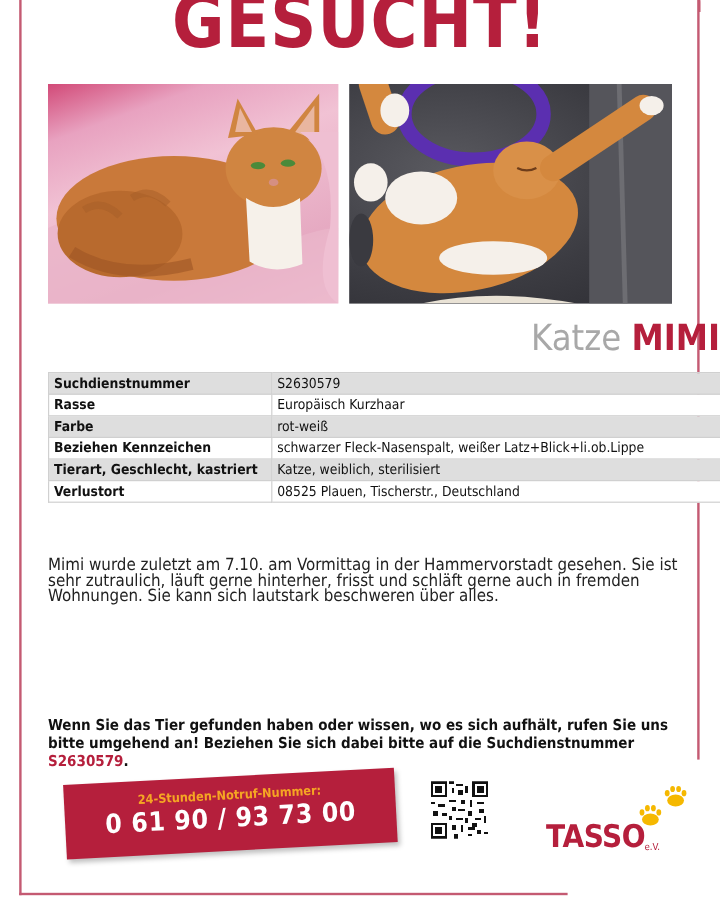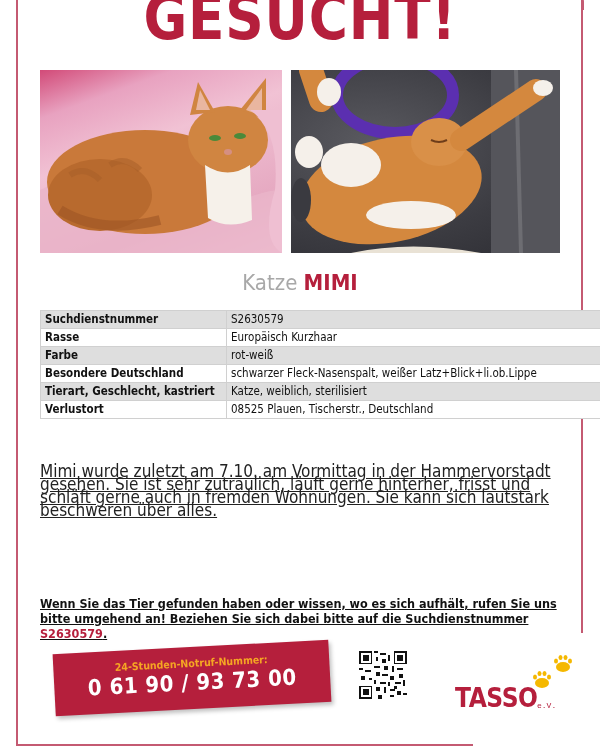--- a/index.html
+++ b/index.html
@@ -8,44 +8,44 @@
   .frame-bottom { position:absolute; left:16px; top:744px; width:457px; height:2px; background:#c45a72; }
   .frame-right { position:absolute; left:581px; top:0; width:2px; height:633px; background:#c45a72; border-radius:0; }
   .frame-right-top { position:absolute; left:572px; top:-8px; width:10px; height:18px; border-right:2px solid #c45a72; border-top-right-radius:10px; }
 
   .title { position:absolute; left:0; width:600px; top:-22px; text-align:center; font-family:"DejaVu Sans", sans-serif; font-weight:bold; font-size:62px; letter-spacing:1px; color:#b51f3c; transform:scaleX(0.86); transform-origin:center; line-height:80px; }
 
   .photo { position:absolute; top:70px; height:183px; overflow:hidden; }
   .photo-left { left:40px; width:242px; background:linear-gradient(160deg,#d24a78 0%,#e8a2c0 18%,#f1c2d4 40%,#e6aac2 75%,#f4cadb 100%); }
   .photo-right { left:291px; width:269px; background:radial-gradient(ellipse at 30% 40%,#5a5a60 0%,#3c3c42 60%,#2d2d33 100%); }
 
-  .pet-name { position:absolute; left:0; width:600px; top:268px; text-align:center; font-size:22px; line-height:30px; }
+  .pet-name { position:absolute; left:0; width:600px; top:268px; text-align:right; font-size:30px; line-height:30px; }
   .pet-name .species { color:#a8a8a8; }
   .pet-name .name { color:#b51f3c; font-weight:bold; }
 
   table.info { position:absolute; left:40px; top:310px; width:584px; border-collapse:collapse; font-size:11.5px; }
   table.info td { height:17px; padding:0 4px; border:1px solid #d0d0d0; line-height:17px; white-space:nowrap; color:#111; }
   table.info tr:nth-child(odd) td { background:#dedede; }
   table.info tr:nth-child(even) td { background:#ffffff; }
   table.info td.label { width:177px; font-weight:bold; }
 
-  .desc { position:absolute; left:40px; top:465px; width:525px; font-size:17px; line-height:13px; color:#222;text-decoration:underline; }
+  .desc { position:absolute; left:40px; top:465px; width:525px; font-size:14px; line-height:13px; color:#222; }
   .desc p { margin:0; }
 
-  .cta { position:absolute; left:40px; top:596px; width:525px; font-size:12.5px; line-height:15px; font-weight:bold; color:#111;text-decoration:underline; }
+  .cta { position:absolute; left:40px; top:596px; width:525px; font-size:12.5px; line-height:15px; font-weight:bold; color:#111; }
   .cta .num { color:#b51f3c; }
 
   .hotline { position:absolute; left:54px; top:647px; width:276px; height:62px; background:#b51f3c; transform:rotate(-3deg); box-shadow:2px 3px 4px rgba(0,0,0,0.25); text-align:center; }
   .hotline .lbl { color:#f5a623; font-weight:bold; font-size:10.5px; margin-top:9px; line-height:14px; }
   .hotline .phone { color:#ffffff; font-weight:bold; font-size:22px; line-height:26px; letter-spacing:0.5px; }
 
   .qr { position:absolute; left:359px; top:651px; width:48px; height:48px; }
 
   .logo { position:absolute; left:455px; top:683px; font-family:"DejaVu Sans", sans-serif; font-weight:bold; font-size:26px; color:#b51f3c; letter-spacing:-0.5px; transform:scaleX(0.9); transform-origin:left; line-height:30px; }
-  .logo-ev { position:absolute; left:537px; top:701px; font-size:8px; color:#b51f3c;font-family:Liberation Mono, monospace; }
+  .logo-ev { position:absolute; left:537px; top:701px; font-size:8px; color:#b51f3c; }
   .paw { position:absolute; }
 </style>
 </head>
 <body>
 
 <div class="frame-left"></div>
 <div class="frame-bottom"></div>
 <div class="frame-right"></div>
 <div class="frame-right-top"></div>
 
@@ -105,21 +105,21 @@
       </tr>
     <tr>
         <td class="label">Rasse</td>
         <td>Europäisch Kurzhaar</td>
       </tr>
     <tr>
         <td class="label">Farbe</td>
         <td>rot-weiß</td>
       </tr>
     <tr>
-        <td class="label">Besondere Deutschland</td>
+        <td class="label">Beziehen Kennzeichen</td>
         <td>schwarzer Fleck-Nasenspalt, weißer Latz+Blick+li.ob.Lippe</td>
       </tr>
     <tr>
         <td class="label">Tierart, Geschlecht, kastriert</td>
         <td>Katze, weiblich, sterilisiert</td>
       </tr>
     <tr>
         <td class="label">Verlustort</td>
         <td>08525 Plauen, Tischerstr., Deutschland</td>
       </tr>

